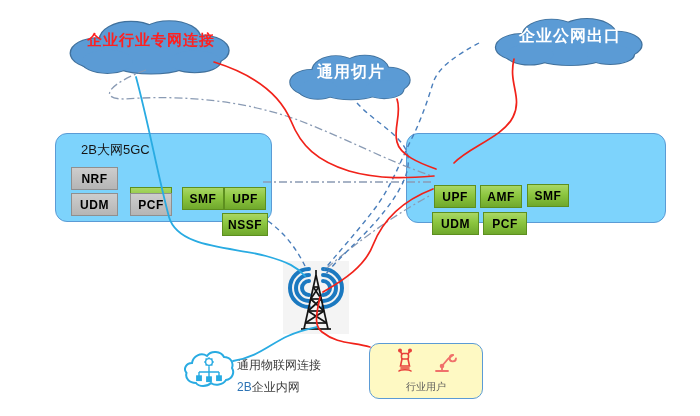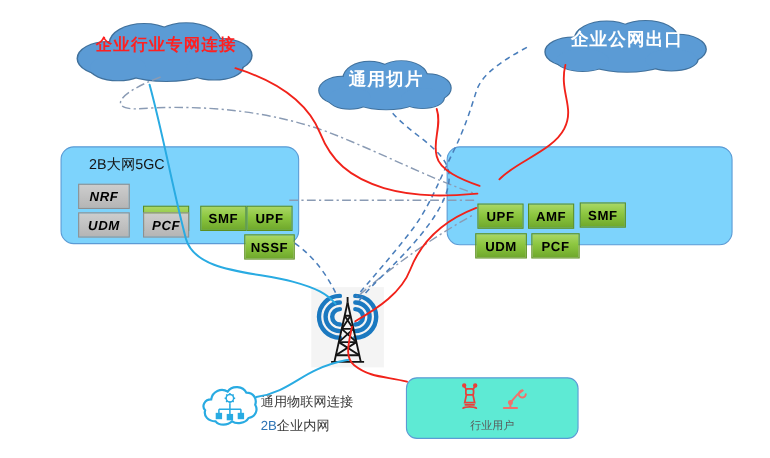--- a/index.html
+++ b/index.html
@@ -13,31 +13,31 @@
   .cloud-label.white{color:#ffffff;font-size:16px;}
   .cloud-label.red{color:#ff2020;font-size:15px;}
   
   .gbox{position:absolute;background:#7dd3fc;border:1.6px solid #5b9bd5;border-radius:12px;}
   .gbox-title{position:absolute;color:#151515;white-space:nowrap;}
   
   .chip{position:absolute;display:flex;align-items:center;justify-content:center;
         font-weight:bold;font-size:12px;color:#000;letter-spacing:0.5px;}
   .chip.green{background:linear-gradient(180deg,#a9d765 0%,#8cc63f 45%,#6fa82c 100%);
               border:1px solid #5d8f1f;margin-top:20px;}
-  .chip.gray{background:linear-gradient(180deg,#cdcdcd,#b5b5b5);border:1px solid #8f8f8f;font-style:italic;}
+  .chip.gray{background:linear-gradient(180deg,#cdcdcd,#b5b5b5);border:1px solid #8f8f8f;}
   
   .tower{position:absolute;left:283px;top:261px;width:66px;height:73px;background:#f4f4f4;}
   
   .caption{position:absolute;color:#3a3a3a;font-size:12px;line-height:22px;white-space:nowrap;}
   .caption .blue{color:#2e74b5;}
   
   .iot-icon{position:absolute;left:183px;top:347px;width:52px;height:44px;}
   
-  .user-box{position:absolute;left:369px;top:343px;width:112px;height:54px;background:#5eead4;
-            border:1.6px solid #5b9bd5;border-radius:10px;padding-left:43px;}
+  .user-box{position:absolute;left:369px;top:343px;width:112px;height:54px;background:#fef9c3;
+            border:1.6px solid #5b9bd5;border-radius:10px;}
   .robots{position:absolute;left:0;right:0;top:3px;display:flex;justify-content:center;gap:12px;}
   .user-label{position:absolute;left:0;right:0;bottom:4px;text-align:center;
               font-size:10px;color:#595959;}
   
   #links{position:absolute;inset:0;pointer-events:none;z-index:5;}
 </style>
 </head>
 <body>
 
 <div id="canvas">

